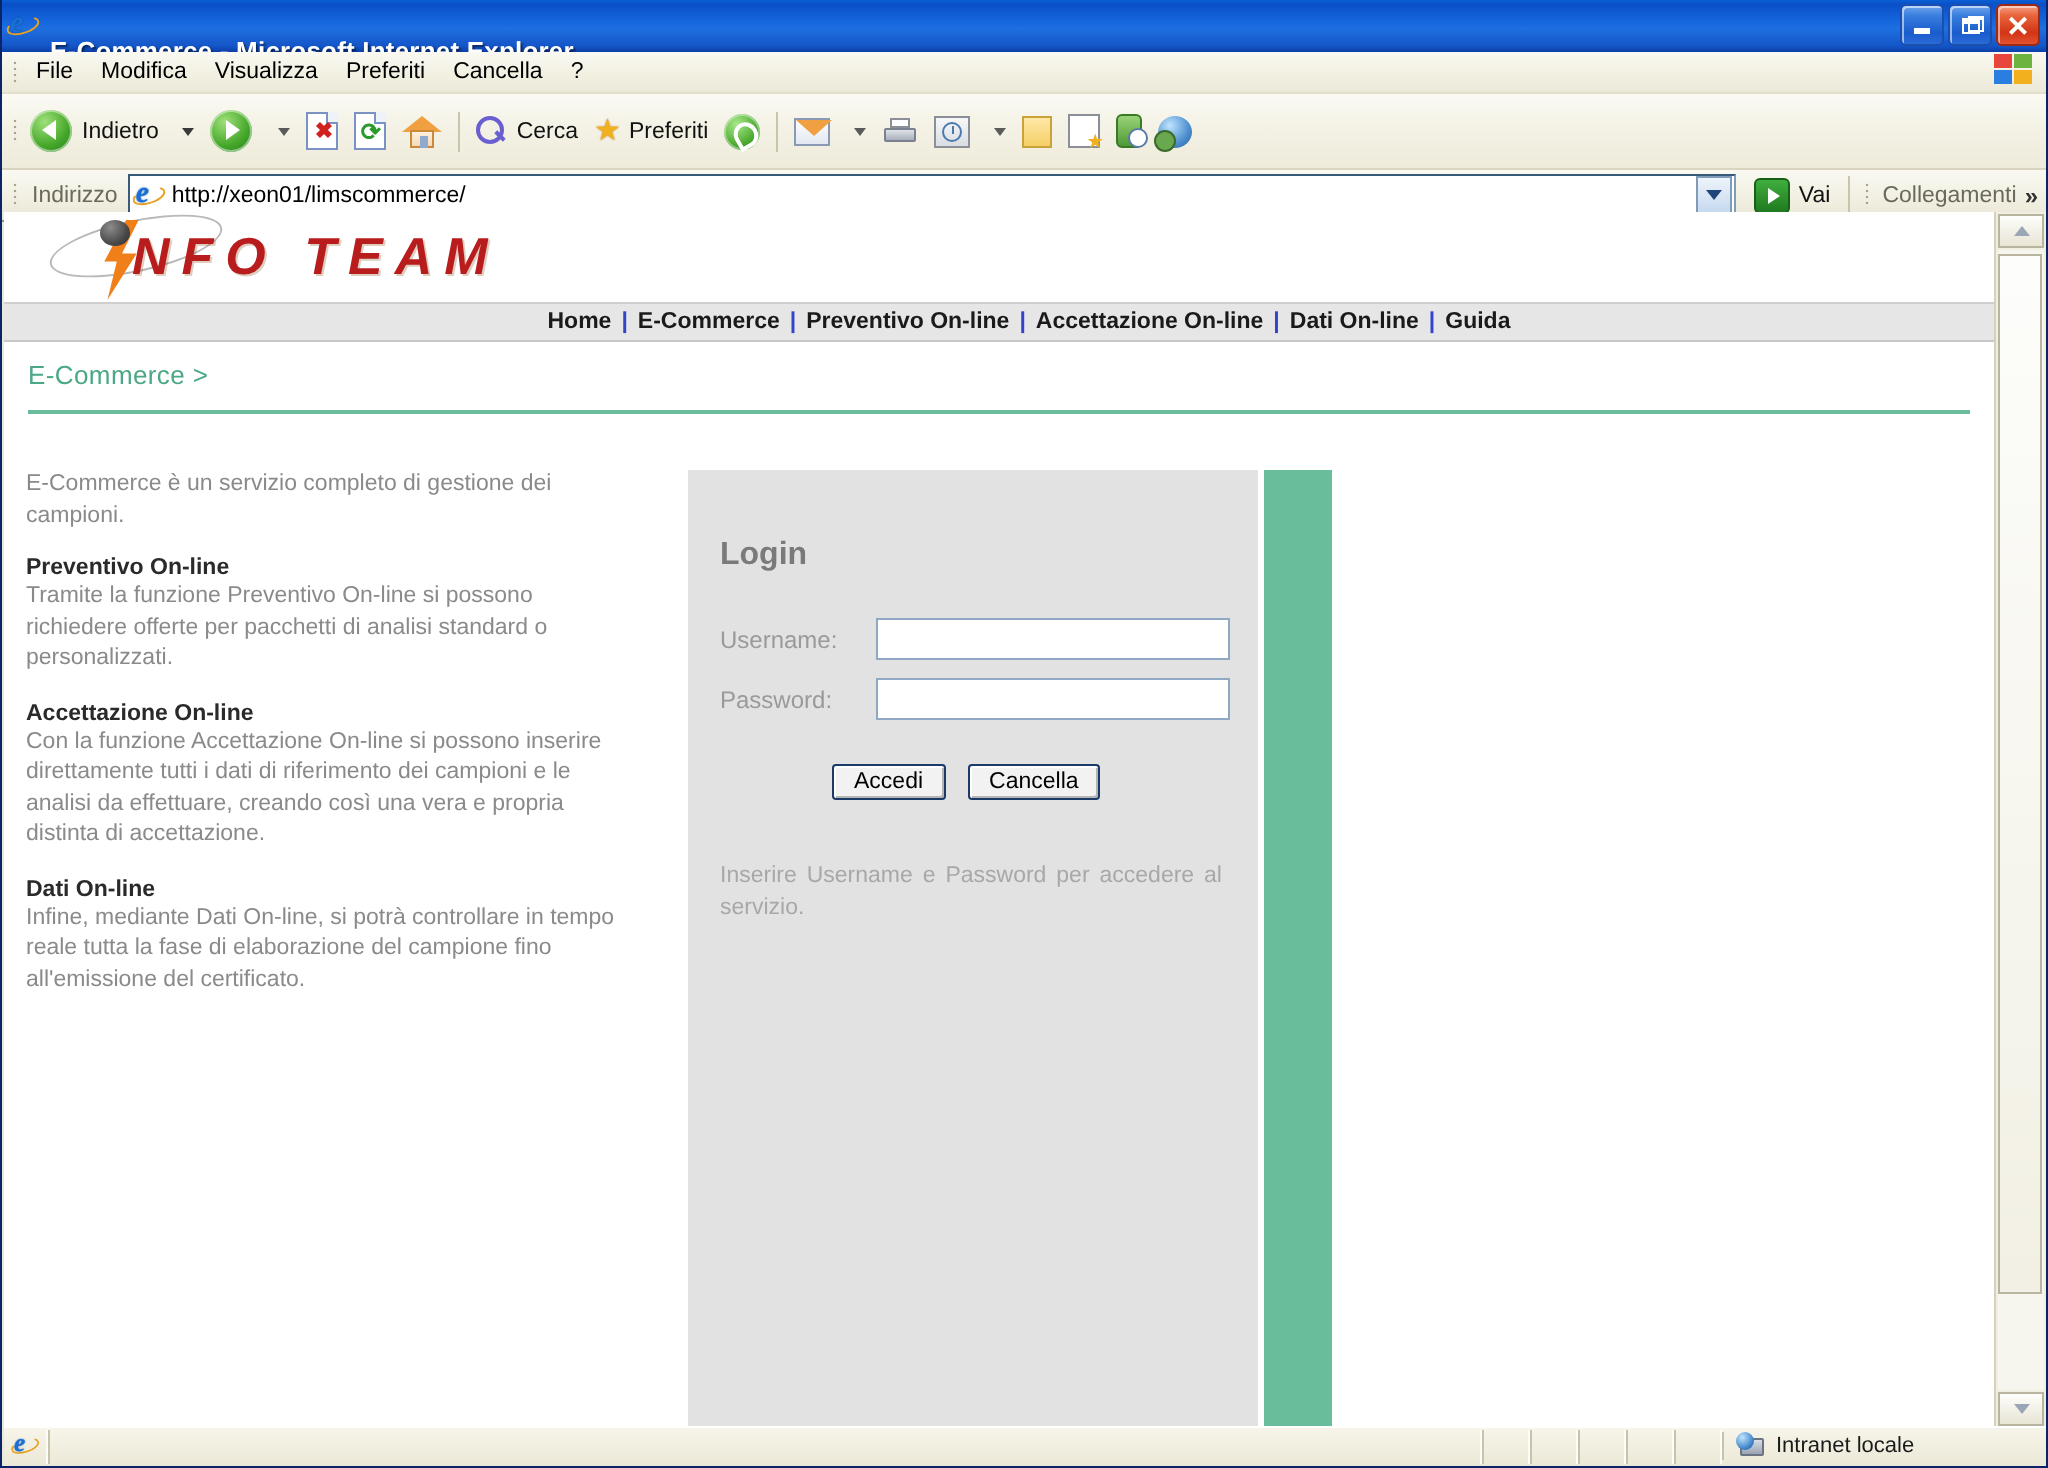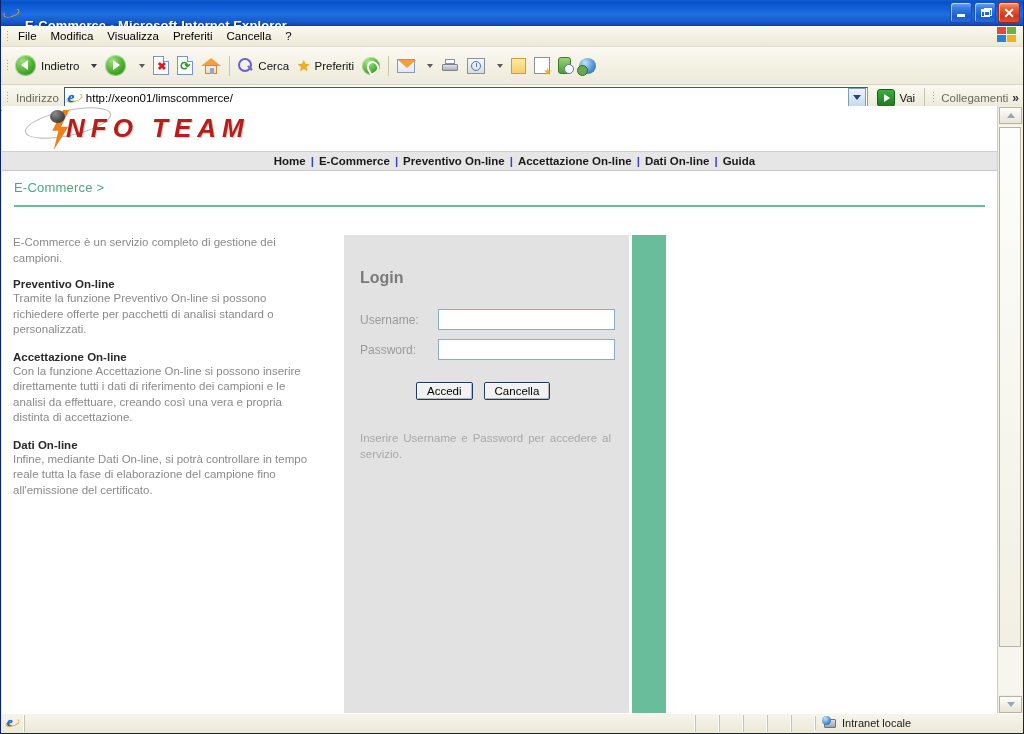--- a/index.html
+++ b/index.html
@@ -292,21 +292,21 @@
   
   .statusbar {
     position: absolute; left: 1px; bottom: 1px; width: 1021px; height: 19px;
     background: linear-gradient(180deg,#f7f5ea,#ece9d8);
     border-top: 1px solid #fff;
     display: flex; align-items: center;
   }
   .sb-cell { height: 17px; border-left: 1px solid #c7c3ac; border-right: 1px solid #fdfdf8; }
   .sb-first { width: 22px; display:flex;align-items:center;justify-content:center; border-left:none;}
   .sb-flex { flex: 1; }
-  .sb-zone { width: 208px; display:flex;align-items:center; padding-left: 6px; border-left: 1px solid #c7c3ac;}
+  .sb-zone { width: 162px; display:flex;align-items:center; padding-left: 6px; border-left: 1px solid #c7c3ac;}
   .sb-zone .zico { width:15px;height:14px;margin-right:5px;position:relative;}
   .sb-zone .zico .mon{position:absolute;left:2px;top:3px;width:12px;height:9px;background:linear-gradient(180deg,#d8dde5,#9aa4b2);border:1px solid #6a7483;border-radius:1px;}
   .sb-zone .zico .gl{position:absolute;left:0px;top:0px;width:9px;height:9px;border-radius:50%;background:radial-gradient(circle at 35% 30%,#bfe4ff,#3f84c8 65%,#24568f);}
   .sb-zone span { font-size: 11px; color: #1a1a1a; white-space: nowrap;}
 
   
   .ielogo { position:relative; width:16px;height:16px; }
   .ielogo .e {
     position:absolute; left:1px; top:0px;
     font-family: "Liberation Serif", serif; font-style: italic; font-weight: bold;

